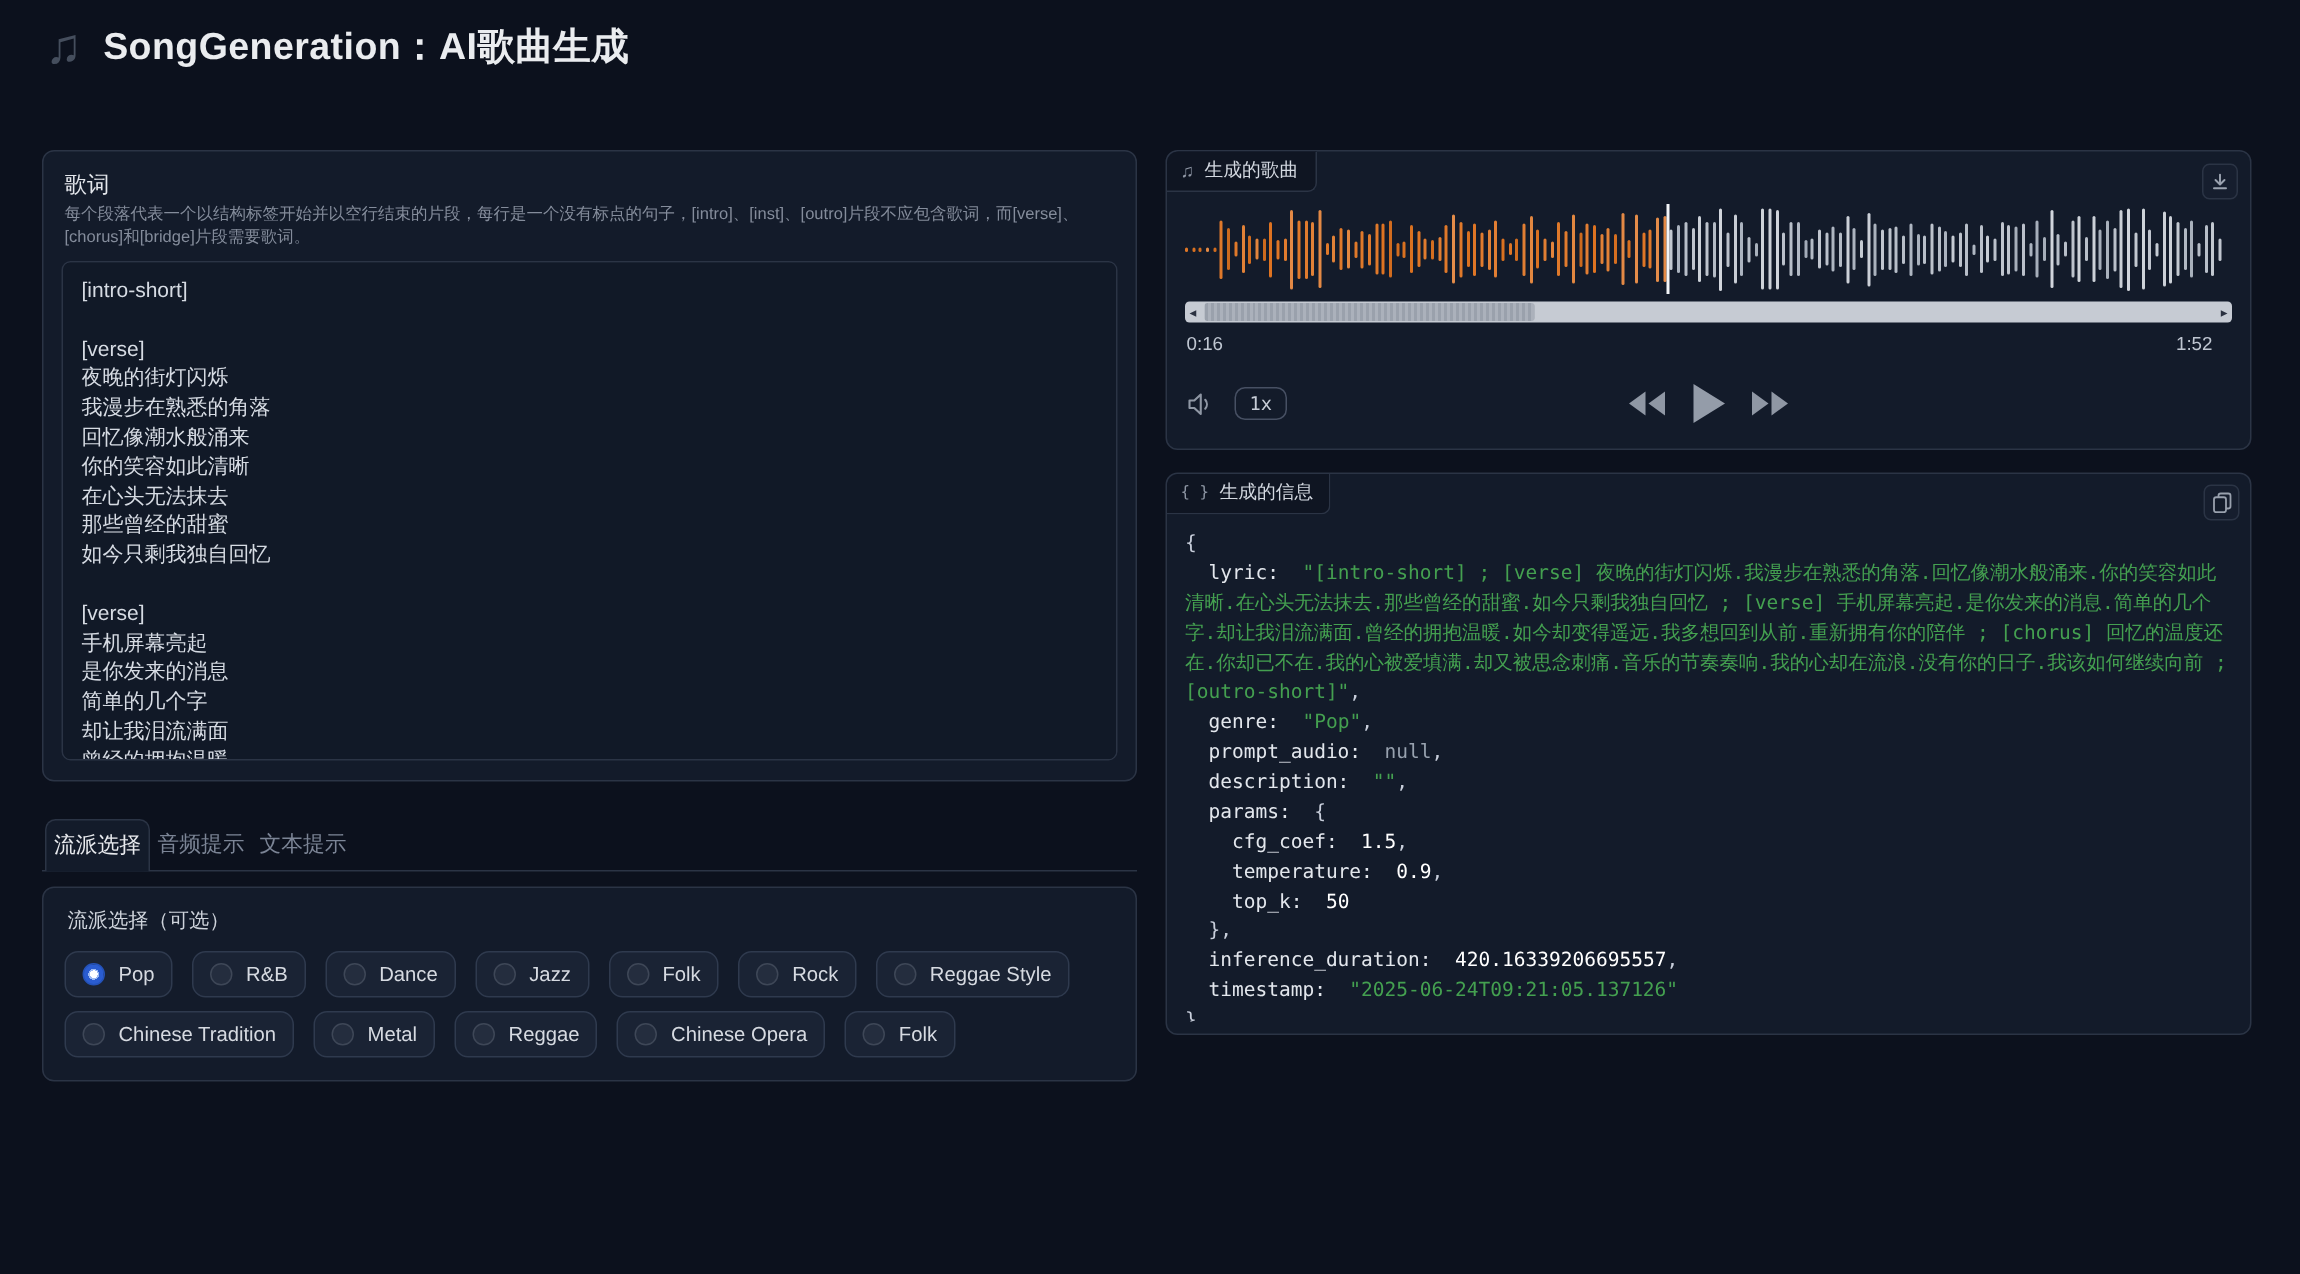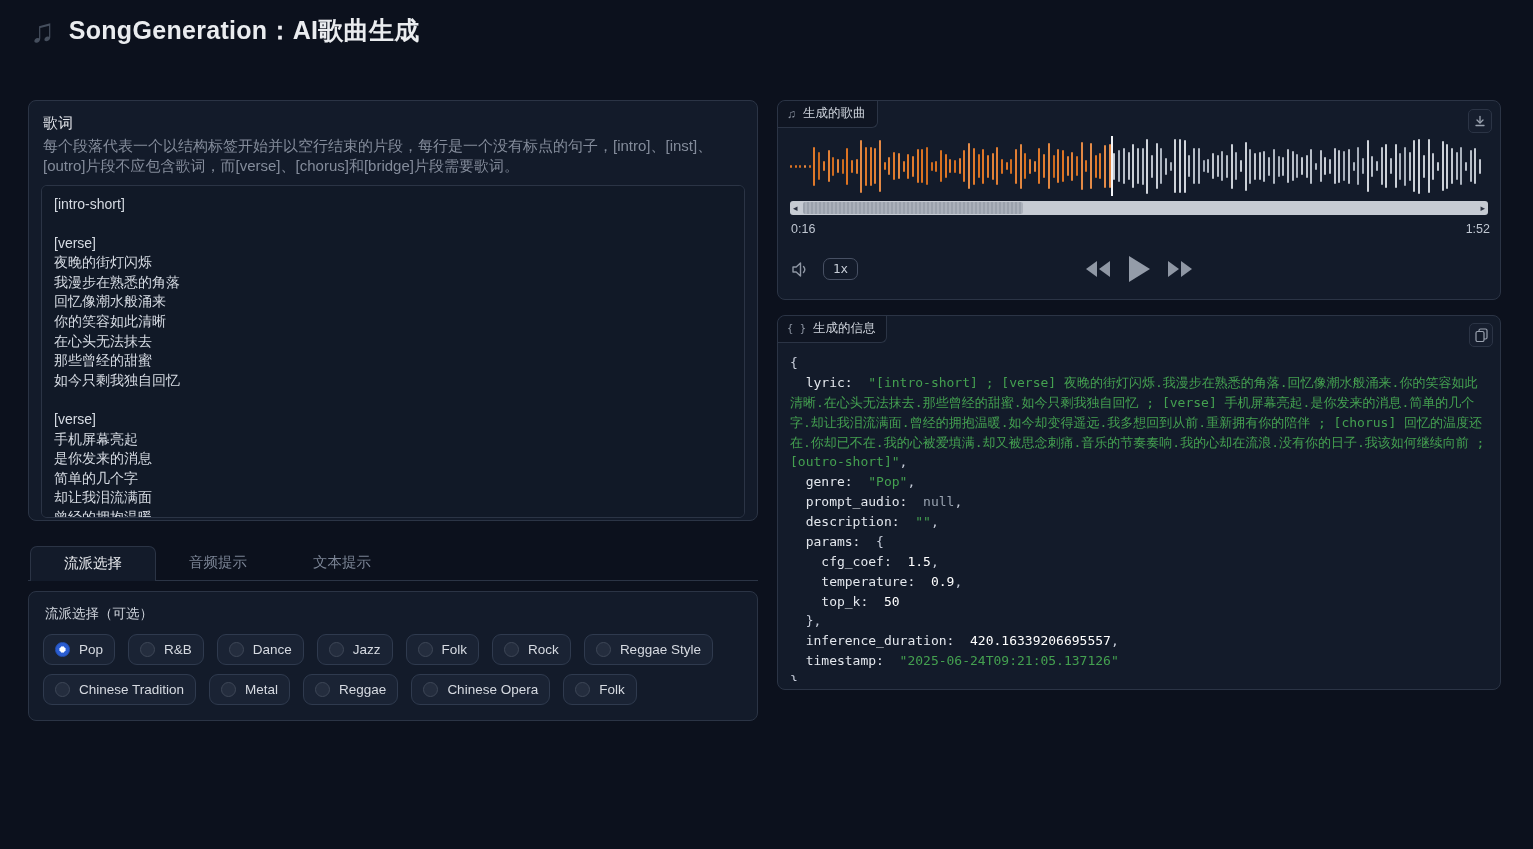--- a/index.html
+++ b/index.html
@@ -15,32 +15,32 @@
 
   
   .block{background:#131b2a;border:1px solid #2b3445;border-radius:8px;box-sizing:border-box;}
 
   .left-col{position:absolute;left:28px;top:100px;width:730px;}
   .right-col{position:absolute;left:777px;top:100px;width:724px;}
 
   
   .lyrics-panel{height:421px;padding:12px;}
   .lyrics-label{font-size:15px;color:#e4e7ec;margin:1px 0 3px 2px;}
-  .lyrics-desc{font-size:15px;line-height:1.35;color:#848c9b;margin:0 0 8px 2px;}
+  .lyrics-desc{font-size:11px;line-height:1.35;color:#848c9b;margin:0 0 8px 2px;}
   .lyrics-textarea{display:block;width:100%;height:333px;box-sizing:border-box;background:#111927;
         border:1px solid #2b3445;border-radius:6px;color:#d6dbe3;
         font-family:"Liberation Sans",sans-serif;font-size:14px;line-height:19.6px;
         padding:9px 12px;resize:none;outline:none;overflow-y:scroll;}
   .lyrics-textarea::-webkit-scrollbar{width:8px;}
   .lyrics-textarea::-webkit-scrollbar-thumb{background:#2a3547;border-radius:4px;}
   .lyrics-textarea::-webkit-scrollbar-track{background:transparent;}
 
   
   .tabs{display:flex;border-bottom:1px solid #2b3445;margin-top:24px;padding-left:2px;}
-  .tab{padding:7px 33px 8px;font-size:14.5px;color:#7b8495;cursor:pointer;position:relative;top:1px;}
+  .tab{padding:7px 5px 8px;font-size:14.5px;color:#7b8495;cursor:pointer;position:relative;top:1px;}
   .tab.active{color:#e8eaee;background:#131b2a;border:1px solid #2b3445;border-bottom:none;
         border-radius:7px 7px 0 0;}
   .tab-panel{margin-top:10px;height:130px;padding:13px 14px;}
   .group-label{font-size:13.5px;color:#ced3db;margin:0 0 11px 2px;}
   .chips{display:flex;flex-wrap:wrap;gap:9px 13px;}
   .chip{display:flex;align-items:center;gap:9px;background:#1a2334;border:1px solid #2f3a4e;
         border-radius:9px;padding:7px 11px;font-size:13.5px;color:#d6dae1;cursor:pointer;}
   .radio{flex:none;width:15px;height:15px;border-radius:50%;background:#242d3e;
         border:1px solid #3e4757;box-sizing:border-box;}
   .radio.sel{background:radial-gradient(circle,#ffffff 0 2.6px,#9db9f2 2.6px 3.6px,#2a5cd0 3.6px 100%);
@@ -68,21 +68,21 @@
         align-items:center;overflow:hidden;cursor:pointer;}
   .bar{flex:none;width:2px;margin-right:2.7px;border-radius:1px;}
   .playhead{position:absolute;top:0;width:2px;height:60px;background:#f3f5f8;}
   .scrollbar{position:absolute;left:12px;right:12px;top:100px;height:14px;background:#c6cbd3;
         border-radius:3px;cursor:pointer;}
   .sb-arrow{position:absolute;top:1px;font-size:9px;color:#2a3140;line-height:12px;}
   .sb-arrow.l{left:3px;} .sb-arrow.r{right:3px;}
   .sb-thumb{position:absolute;left:13px;top:1px;bottom:1px;
         background:repeating-linear-gradient(90deg,#9aa1ac 0 2px,#abb1bb 2px 4px);border-radius:2px;cursor:grab;}
   .time{position:absolute;top:121px;font-size:12.5px;color:#bfc6d1;}
-  .time.left{left:13px;} .time.right{right:10px;}
+  .time.left{left:13px;} .time.right{right:25px;}
   .controls{position:absolute;left:13px;right:13px;top:148px;height:40px;display:flex;align-items:center;}
   .ghost-btn{background:none;border:none;padding:0;cursor:pointer;display:flex;align-items:center;}
   .speed-btn{margin-left:12px;background:none;border:1px solid #475063;border-radius:7px;color:#c7cdd7;
         font-size:12.5px;padding:2px 9px 3px;cursor:pointer;font-family:"DejaVu Sans Mono",monospace;}
   .transport{position:absolute;left:50%;transform:translateX(-50%);display:flex;align-items:center;gap:16px;}
 
   
   .info-panel{position:relative;margin-top:15px;height:375px;}
   .json-view{position:absolute;left:12px;right:10px;top:37px;bottom:8px;margin:0;
         font-family:"DejaVu Sans Mono",monospace;font-size:13px;line-height:1.53;

